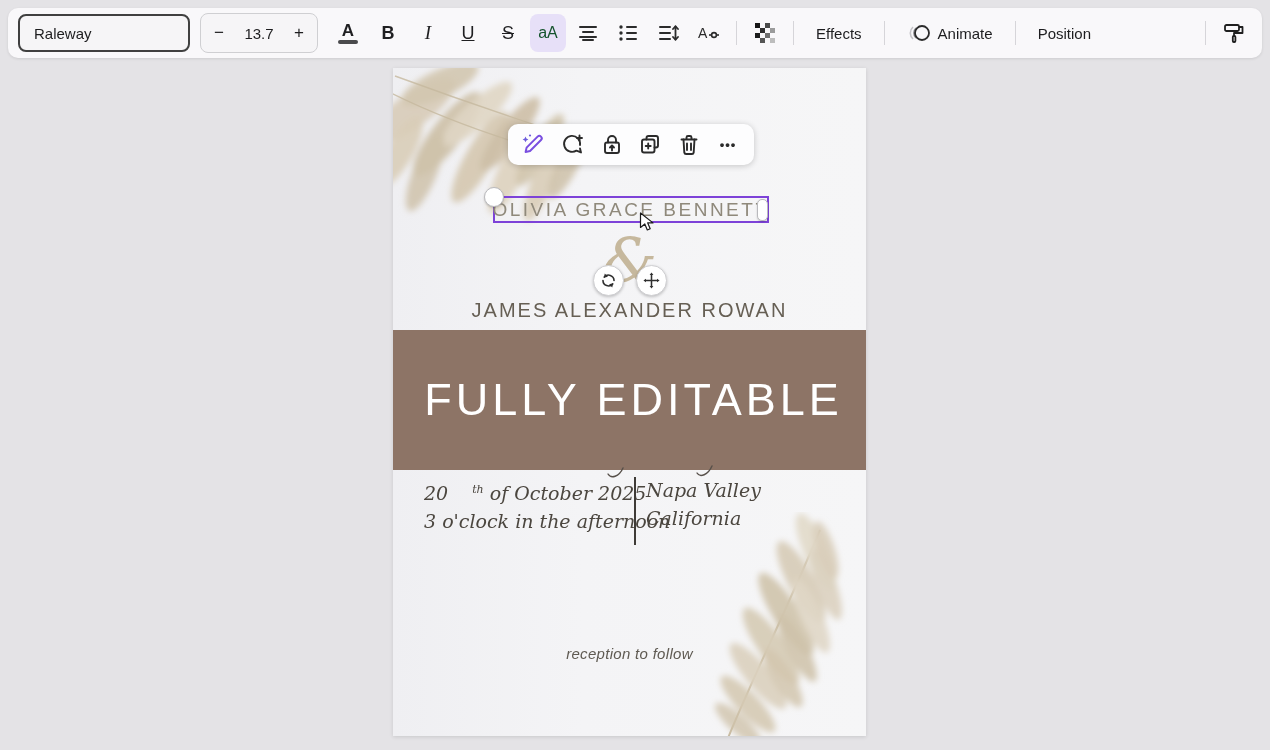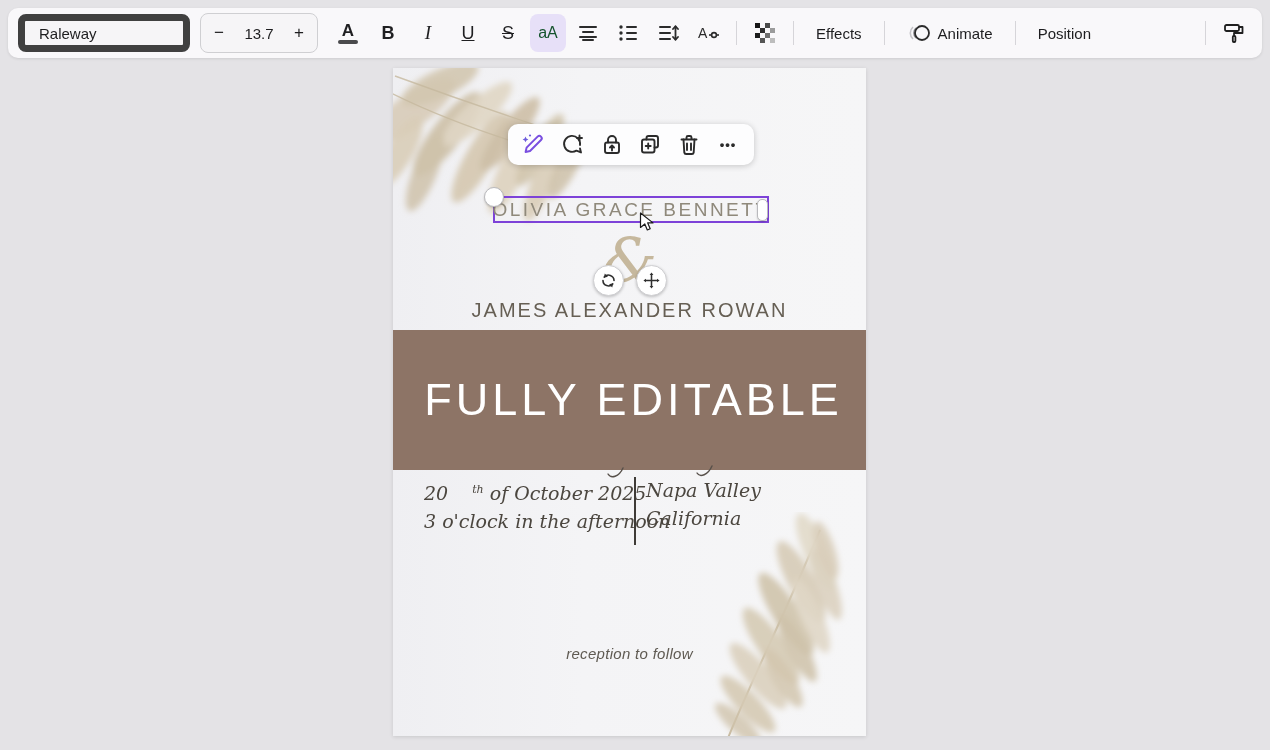--- a/index.html
+++ b/index.html
@@ -4,21 +4,21 @@
 <style>
   html,body{margin:0;padding:0;width:1270px;height:750px;overflow:hidden;
     background:#e4e3e6;font-family:"Liberation Sans",sans-serif;
     -webkit-font-smoothing:antialiased;}
   .app{position:relative;width:1270px;height:750px;}
 
   
   .toolbar{position:absolute;left:8px;top:8px;right:8px;height:50px;
     background:#f9f8fa;border-radius:10px;box-shadow:0 1px 3px rgba(0,0,0,.10);
     display:flex;align-items:center;padding:0 10px;box-sizing:border-box;gap:4px;}
-  .font-select{width:172px;height:38px;border:7px solid #404040;border-radius:8px;
+  .font-select{width:172px;height:38px;border:2px solid #404040;border-radius:8px;
     background:#f6f5f7;display:flex;align-items:center;padding:0 14px;
     box-sizing:border-box;font-size:15px;color:#1d1d1f;cursor:pointer;}
   .size-ctl{height:38px;border:1px solid #cfcfd2;border-radius:8px;background:#f6f5f7;
     display:flex;align-items:center;margin-left:6px;}
   .size-ctl button{all:unset;width:36px;text-align:center;font-size:17px;color:#1d1d1f;cursor:pointer;}
   .size-val{width:44px;text-align:center;font-size:15px;color:#1d1d1f;}
   .tb-btn{all:unset;width:36px;height:38px;display:flex;flex-direction:column;
     align-items:center;justify-content:center;border-radius:8px;cursor:pointer;
     font-size:18px;color:#1f1f21;box-sizing:border-box;}
   .tb-bold{font-weight:700;}

